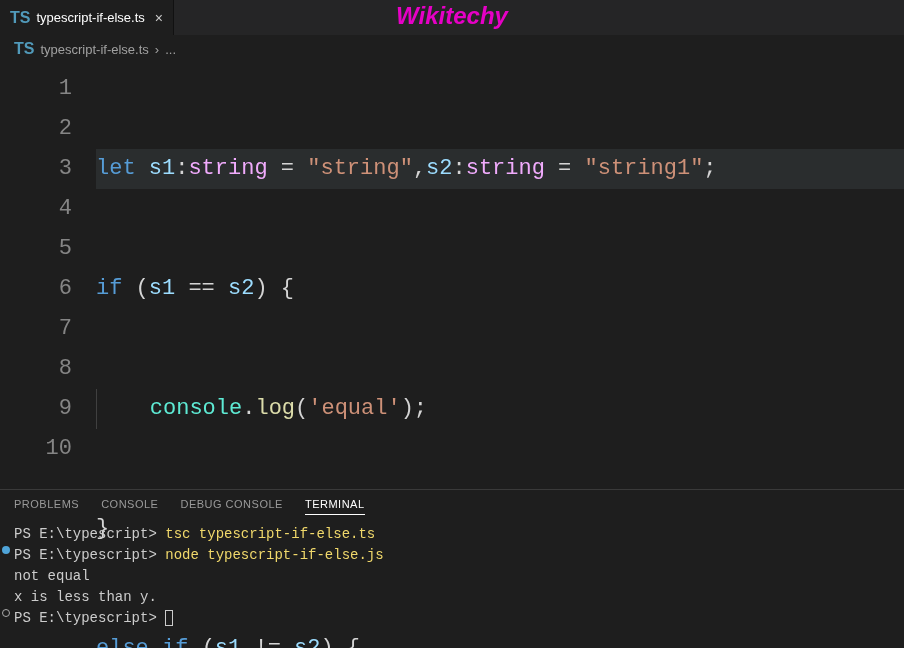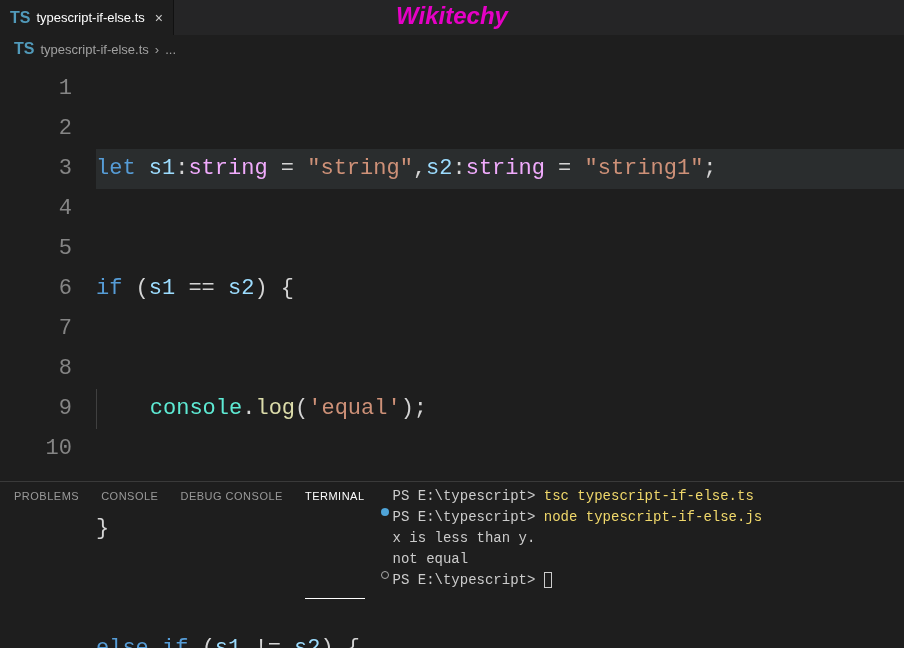--- a/index.html
+++ b/index.html
@@ -91,20 +91,22 @@
   .tk-str   { color: #ce9178; }
   .tk-punc  { color: #d4d4d4; }
   .tk-obj   { color: #5eead4; text-align: right; }
   .tk-func  { color: #dcdcaa; }
   .indent-guide { border-left:1px solid #404040; display:inline-block; }
   .panel {
     border-top: 1px solid #3a3a3a;
     height: 123px;
     background: #1e1e1e;
     display: flex;
+    flex-direction: column;
+    margin-top: 8px;
   }
   .panel-tabs {
     display: flex;
     gap: 22px;
     padding: 8px 14px 5px 14px;
     font-family: "Segoe UI", sans-serif;
     font-size: 11px;
     letter-spacing: 0.5px;
     color: #9a9a9a;
   }
@@ -188,17 +190,17 @@
     <div class="panel-tab">PROBLEMS</div>
     <div class="panel-tab">CONSOLE</div>
     <div class="panel-tab">DEBUG CONSOLE</div>
     <div class="panel-tab active">TERMINAL</div>
   </div>
   <div class="terminal">
     <div class="dot dot1"></div>
     <div class="dot hollow dot2"></div>
     <div class="term-line"><span>PS E:\typescript&gt; </span><span class="cmd">tsc typescript-if-else.ts</span></div>
     <div class="term-line"><span>PS E:\typescript&gt; </span><span class="cmd">node typescript-if-else.js</span></div>
+    <div class="term-line">not equal</div>
     <div class="term-line">x is less than y.</div>
-    <div class="term-line">not equal</div>
     <div class="term-line"><span>PS E:\typescript&gt; </span><span class="cursor-block"></span></div>
   </div>
 </div>
 
 </body></html>

